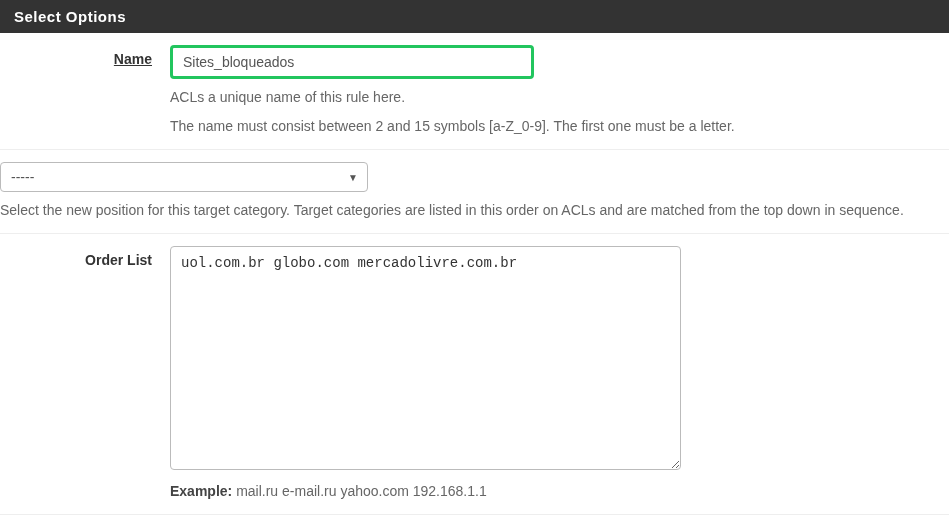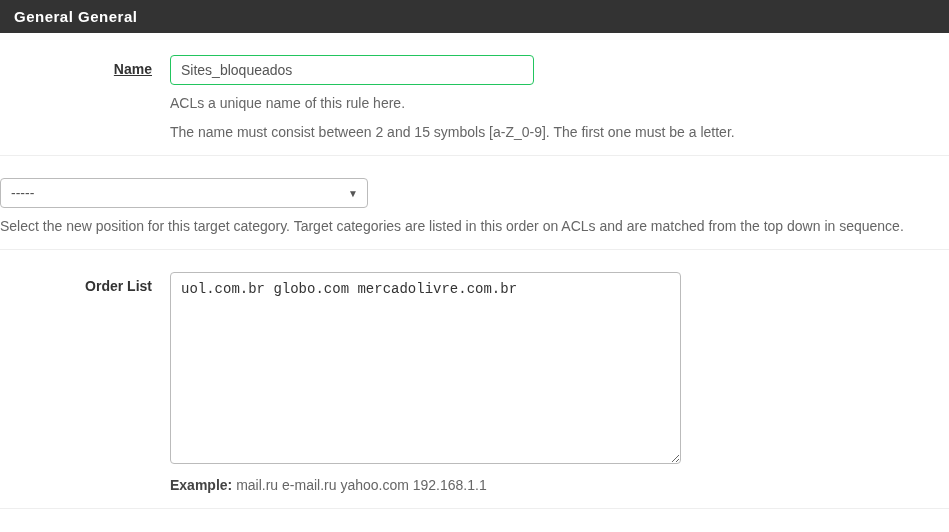--- a/index.html
+++ b/index.html
@@ -18,21 +18,20 @@
       color: #fff;
       padding: 8px 14px;
       font-size: 15px;
       font-weight: bold;
       letter-spacing: 0.5px;
     }
     .form-row {
       display: flex;
       padding: 12px 0;
       border-bottom: 1px solid #eee;
-      margin-top: 10px;
     }
     .form-row:last-child {
       border-bottom: none;
     }
     .label-col {
       width: 170px;
       text-align: right;
       padding-right: 18px;
       padding-top: 6px;
       font-weight: bold;
@@ -42,21 +41,21 @@
     .label-underline {
       text-decoration: underline;
     }
     .field-col {
       flex: 1;
       padding-right: 18px;
     }
     .text-input {
       width: 364px;
       padding: 6px 10px;
-      border: 1px solid #22c55e;
+      border: 3px solid #22c55e;
       border-radius: 4px;
       font-size: 14px;
       color: #555;
       font-family: inherit;
     }
     .select-wrapper {
       position: relative;
       width: 368px;
     }
     .select-input {
@@ -76,21 +75,21 @@
       position: absolute;
       right: 10px;
       top: 50%;
       transform: translateY(-50%);
       pointer-events: none;
       font-size: 10px;
       color: #555;
     }
     .textarea-input {
       width: 511px;
-      height: 192px;
+      height: 224px;
       padding: 8px 10px;
       border: 1px solid #bbb;
       border-radius: 4px;
       font-size: 14px;
       font-family: "Courier New", monospace;
       color: #333;
       resize: both;
     }
     .help-text {
       color: #666;
@@ -100,21 +99,21 @@
     }
     .example-label {
       font-weight: bold;
       color: #444;
     }
   </style>
 </head>
 <body>
 
 <div class="section-header">
-  <span>General General</span>
+  <span>Select Options</span>
 </div>
 
 <div class="form-row">
   <div class="label-col">
     <span class="label-underline">Name</span>
   </div>
   <div class="field-col">
     <input type="text" class="text-input" value="Sites_bloqueados" style="">
     <div class="help-text">ACLs a unique name of this rule here.</div>
     <div class="help-text">The name must consist between 2 and 15 symbols [a-Z_0-9]. The first one must be a letter.</div>

